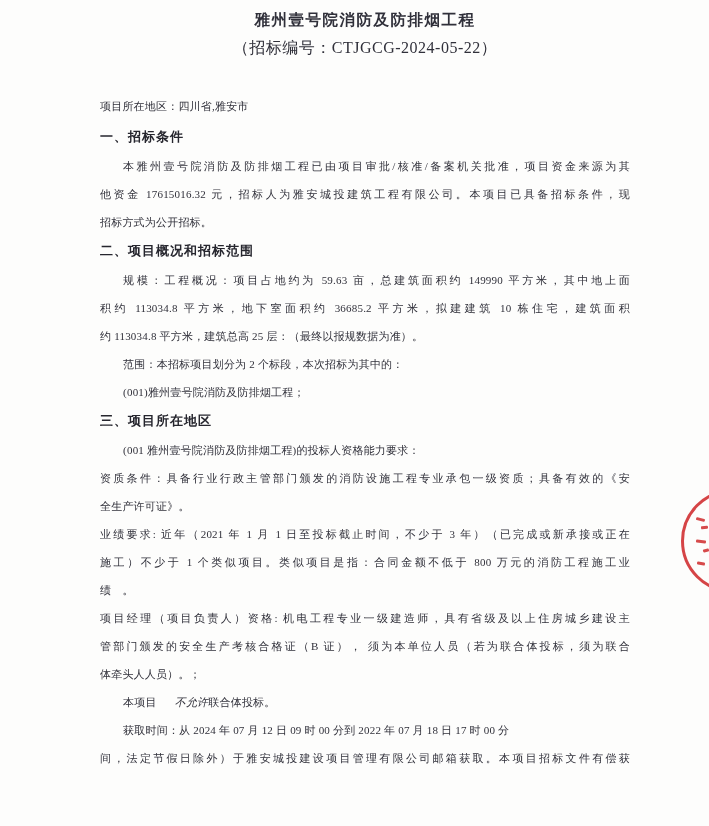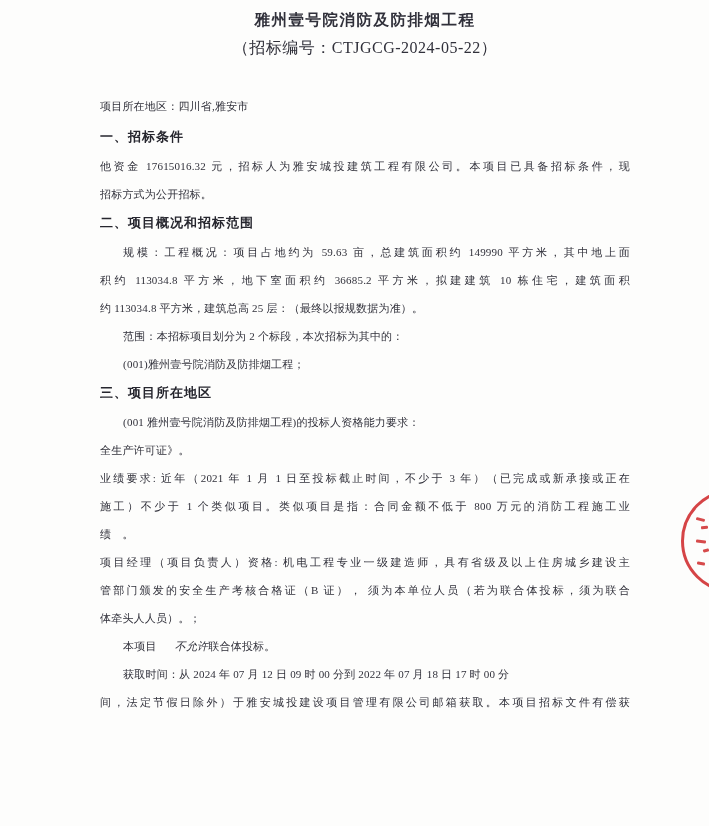--- a/index.html
+++ b/index.html
@@ -88,32 +88,34 @@
 <body>
 
 <div class="page">
 
   <div class="doc-title">雅州壹号院消防及防排烟工程</div>
   <div class="doc-subtitle">（招标编号：CTJGCG-2024-05-22）</div>
 
   <div class="line loc-line">项目所在地区：四川省,雅安市</div>
 
   <h2 class="sec-heading mt2">一、招标条件</h2>
+  <div class="line ind fill">本雅州壹号院消防及防排烟工程已由项目审批/核准/备案机关批准，项目资金来源为其</div>
   <div class="line fill">他资金 17615016.32 元，招标人为雅安城投建筑工程有限公司。本项目已具备招标条件，现</div>
   <div class="line">招标方式为公开招标。</div>
 
   <h2 class="sec-heading">二、项目概况和招标范围</h2>
   <div class="line ind fill">规模：工程概况：项目占地约为 59.63 亩，总建筑面积约 149990 平方米，其中地上面</div>
   <div class="line fill">积约 113034.8 平方米，地下室面积约 36685.2 平方米，拟建建筑 10 栋住宅，建筑面积</div>
   <div class="line">约 113034.8 平方米，建筑总高 25 层：（最终以报规数据为准）。</div>
   <div class="line ind">范围：本招标项目划分为 2 个标段，本次招标为其中的：</div>
   <div class="line ind">(001)雅州壹号院消防及防排烟工程；</div>
 
   <h2 class="sec-heading">三、项目所在地区</h2>
   <div class="line ind">(001 雅州壹号院消防及防排烟工程)的投标人资格能力要求：</div>
+  <div class="line fill">资质条件：具备行业行政主管部门颁发的消防设施工程专业承包一级资质；具备有效的《安</div>
   <div class="line">全生产许可证》。</div>
   <div class="line fill">业绩要求: 近年（2021 年 1 月 1 日至投标截止时间，不少于 3 年）（已完成或新承接或正在</div>
   <div class="line fill">施工）不少于 1 个类似项目。类似项目是指：合同金额不低于 800 万元的消防工程施工业</div>
   <div class="line">绩　。</div>
   <div class="line fill">项目经理（项目负责人）资格: 机电工程专业一级建造师，具有省级及以上住房城乡建设主</div>
   <div class="line fill">管部门颁发的安全生产考核合格证（B 证）， 须为本单位人员（若为联合体投标，须为联合</div>
   <div class="line">体牵头人人员）。；</div>
   <div class="line ind"><span>本项目</span><span class="italic">不允许</span><span>联合体投标。</span></div>
 
   <div class="line ind">获取时间：从 2024 年 07 月 12 日 09 时 00 分到 2022 年 07 月 18 日 17 时 00 分</div>

